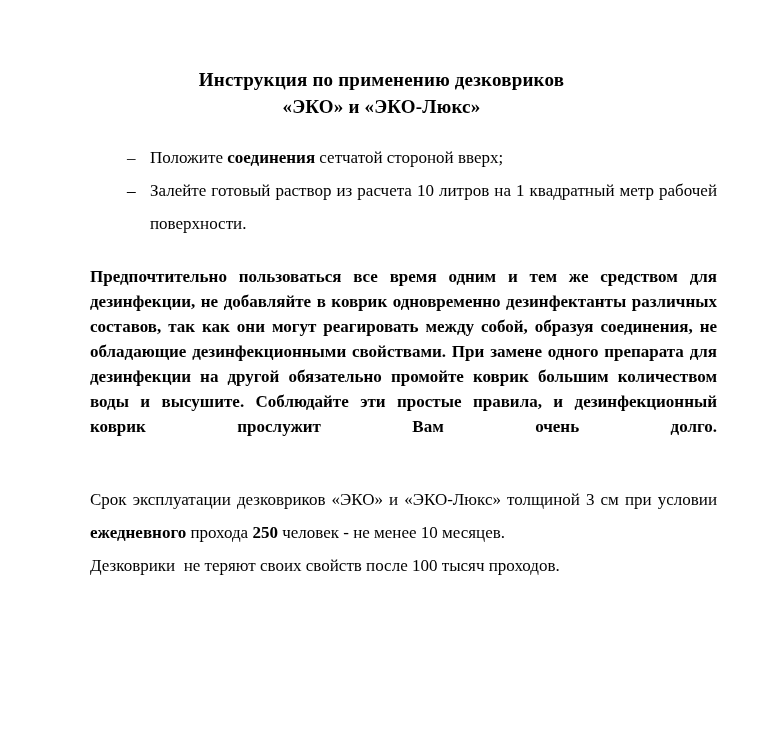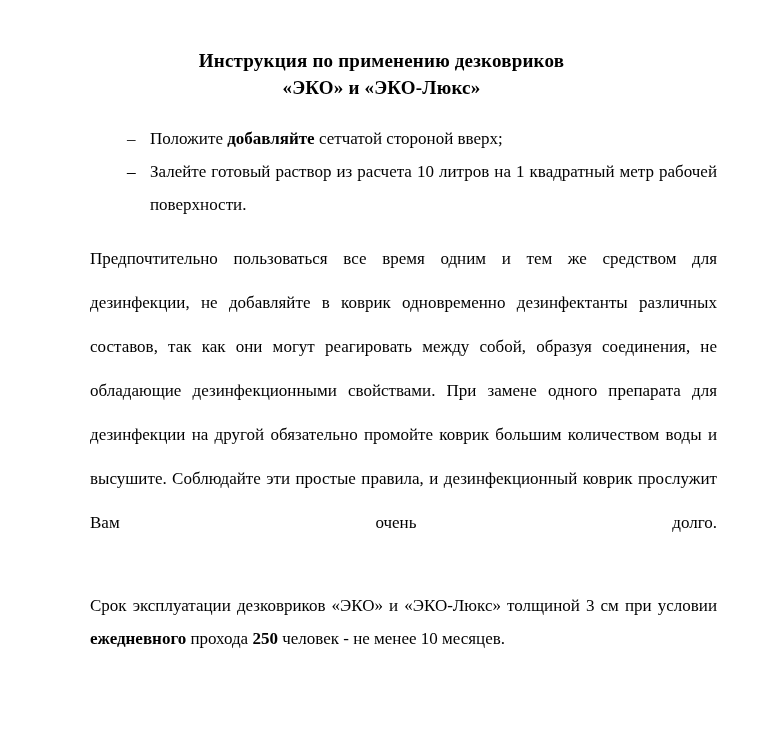--- a/index.html
+++ b/index.html
@@ -10,27 +10,26 @@
   .page {
     position: relative;
     width: 763px;
     height: 732px;
     background: #ffffff;
     color: #000000;
     font-family: "Liberation Serif", "DejaVu Serif", serif;
     overflow: hidden;
   }
   .doc-title {
-    padding-top: 33px;
+    padding-top: 66px;
     text-align: center;
     font-weight: bold;
     font-size: 19px;
     line-height: 27px;
     letter-spacing: 0.2px;
-    margin-top: 14px;
   }
   .content {
     margin-left: 90px;
     width: 627px;
     font-size: 17px;
   }
   ul.dash-list {
     margin: 21px 0 0 0;
     padding: 0;
     list-style: none;
@@ -40,24 +39,25 @@
     padding-left: 60px;
     line-height: 33px;
     text-align: justify;
   }
   ul.dash-list .marker {
     position: absolute;
     left: 37px;
     top: 0;
   }
   .para-usage {
-    margin-top: 16px;
-    line-height: 44px;
+    margin-top: 24px;
+    line-height: 25px;
     text-align: justify;
     text-align-last: justify;
+    font-weight: bold;
   }
   .para-lifetime {
     margin-top: 44px;
     line-height: 33px;
     text-align: justify;
   }
   .para-durability {
     line-height: 33px;
     text-align: left;
     white-space: pre-wrap;
@@ -72,33 +72,34 @@
   <div class="doc-title">
     <div>Инструкция по применению дезковриков</div>
     <div>«ЭКО» и «ЭКО-Люкс»</div>
   </div>
 
   <div class="content">
 
     <ul class="dash-list">
       <li>
         <span class="marker">–</span>
-        <span>Положите </span><b>добавляйте</b><span> сетчатой стороной вверх;</span>
+        <span>Положите </span><b>соединения</b><span> сетчатой стороной вверх;</span>
       </li>
       <li>
         <span class="marker">–</span>
       </li>
       <li>
         <span class="marker">–</span>
         <span>Залейте готовый раствор из расчета 10 литров на 1 квадратный метр рабочей поверхности.</span>
       </li>
     </ul>
 
     <div class="para-usage">Предпочтительно пользоваться все время одним и тем же средством для дезинфекции, не добавляйте в коврик одновременно дезинфектанты различных составов, так как они могут реагировать между собой, образуя соединения, не обладающие дезинфекционными свойствами. При замене одного препарата для дезинфекции на другой обязательно промойте коврик большим количеством воды и высушите. Соблюдайте эти простые правила, и дезинфекционный коврик прослужит Вам очень долго.</div>
 
     <div class="para-lifetime">
       <span>Срок эксплуатации дезковриков «ЭКО» и «ЭКО-Люкс» толщиной 3 см при условии </span><b>ежедневного</b><span> прохода </span><b>250</b><span> человек - не менее 10 месяцев.</span>
     </div>
 
+    <div class="para-durability">Дезковрики  не теряют своих свойств после 100 тысяч проходов.</div>
 
   </div>
 
 </div>
 
 </body></html>

